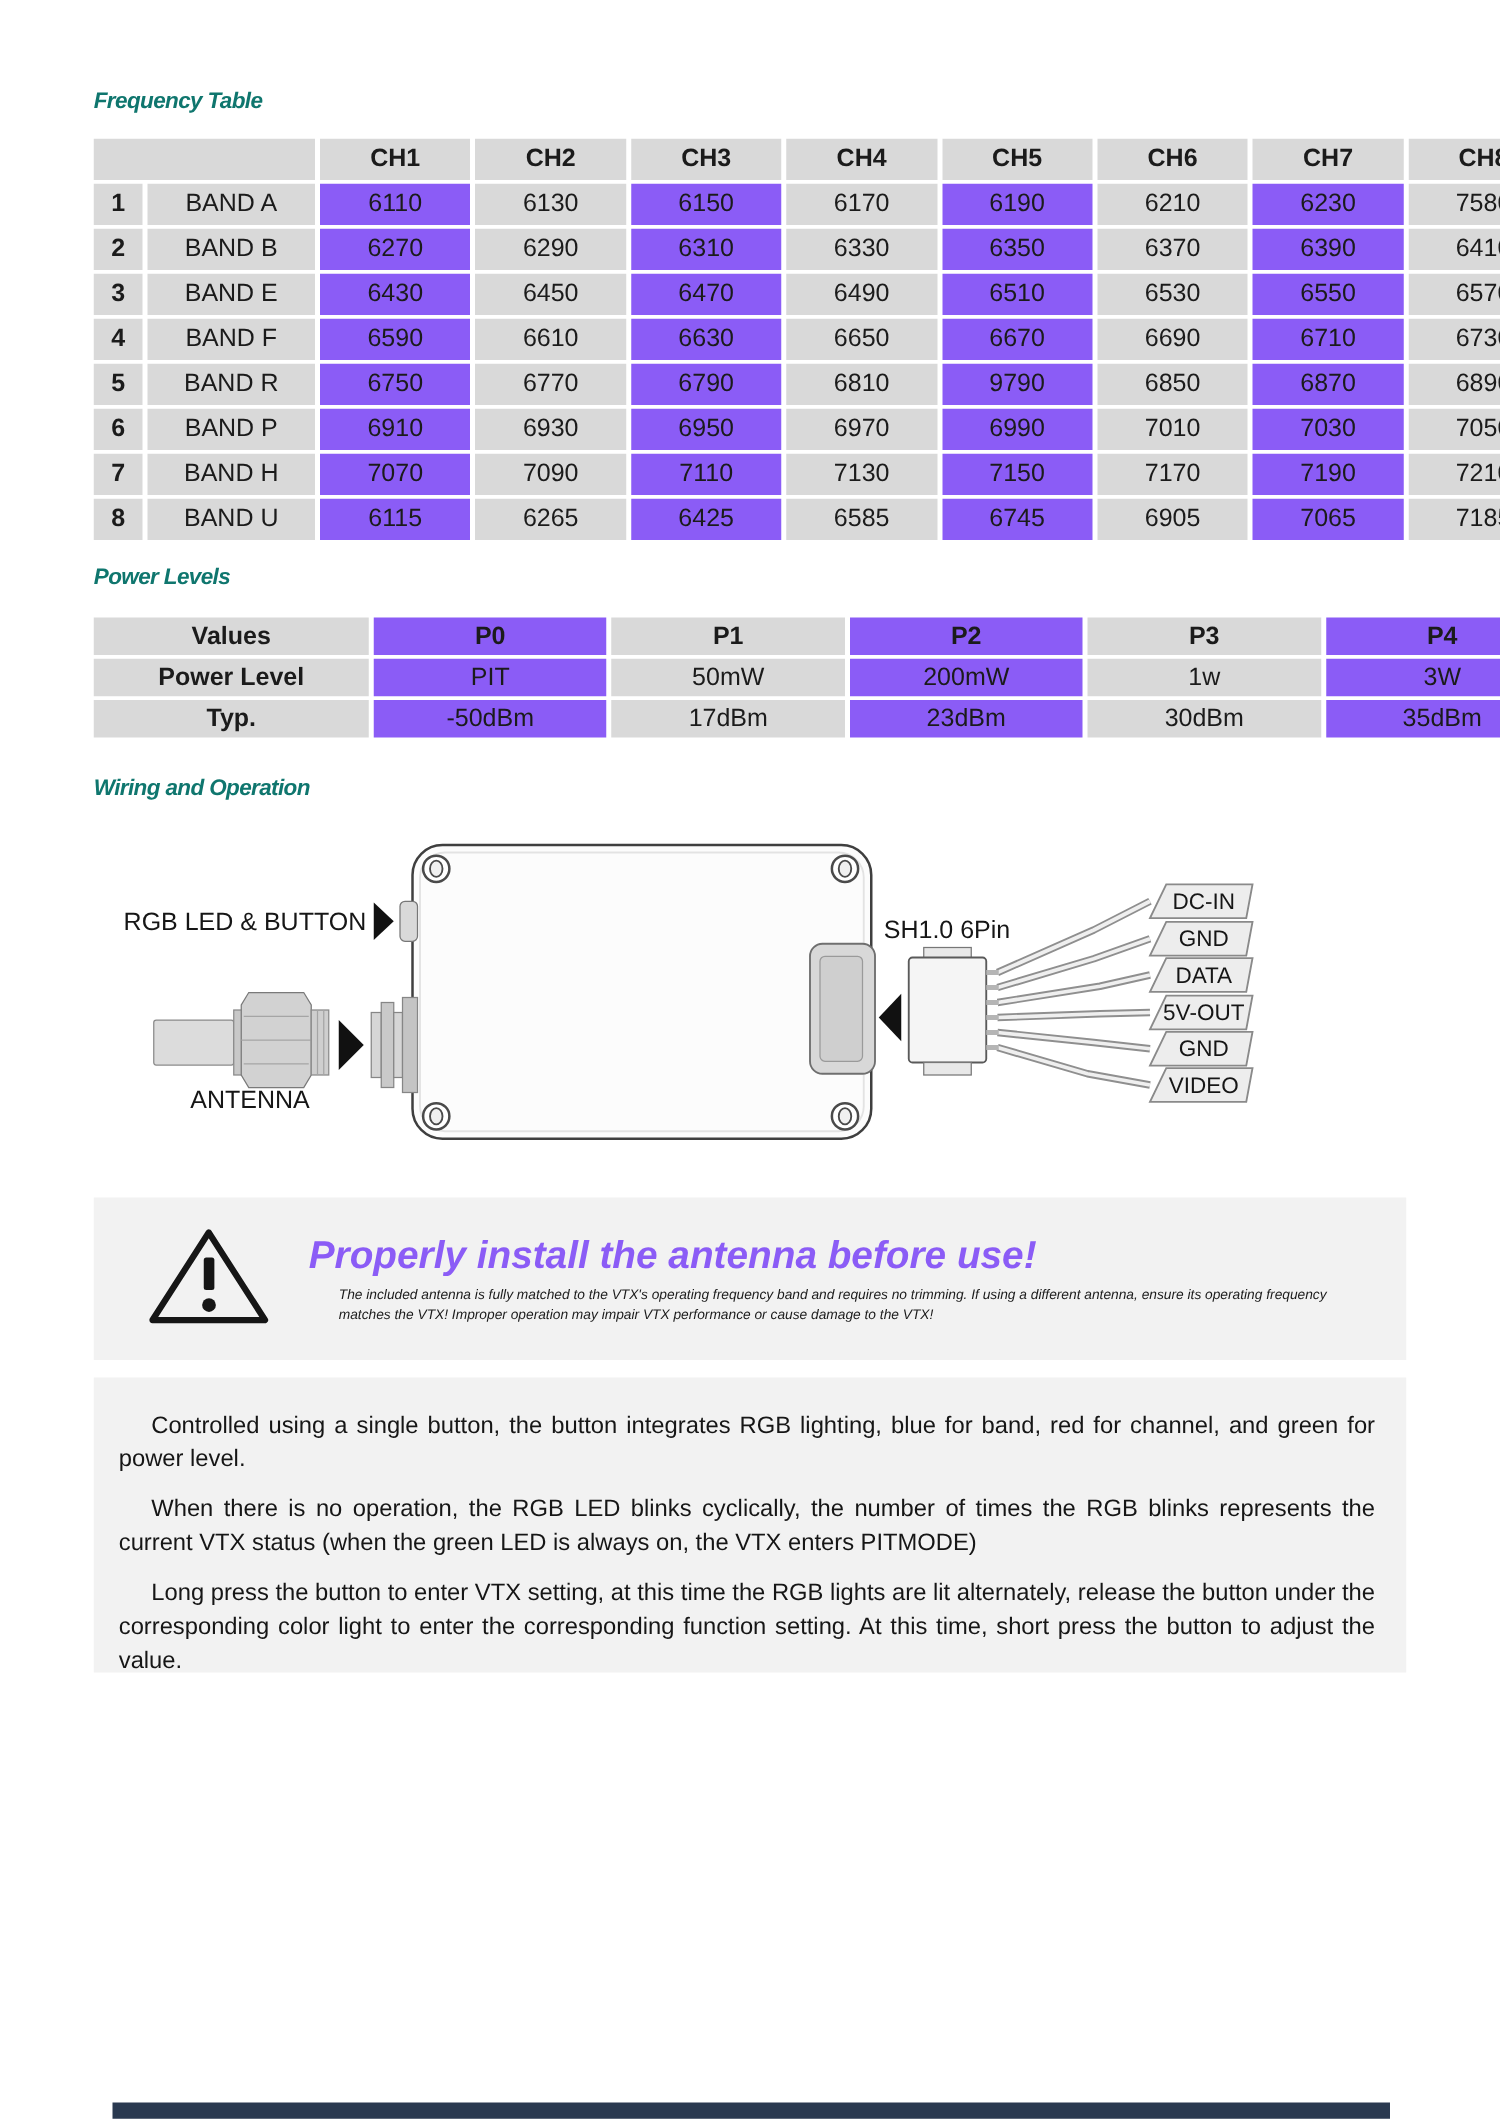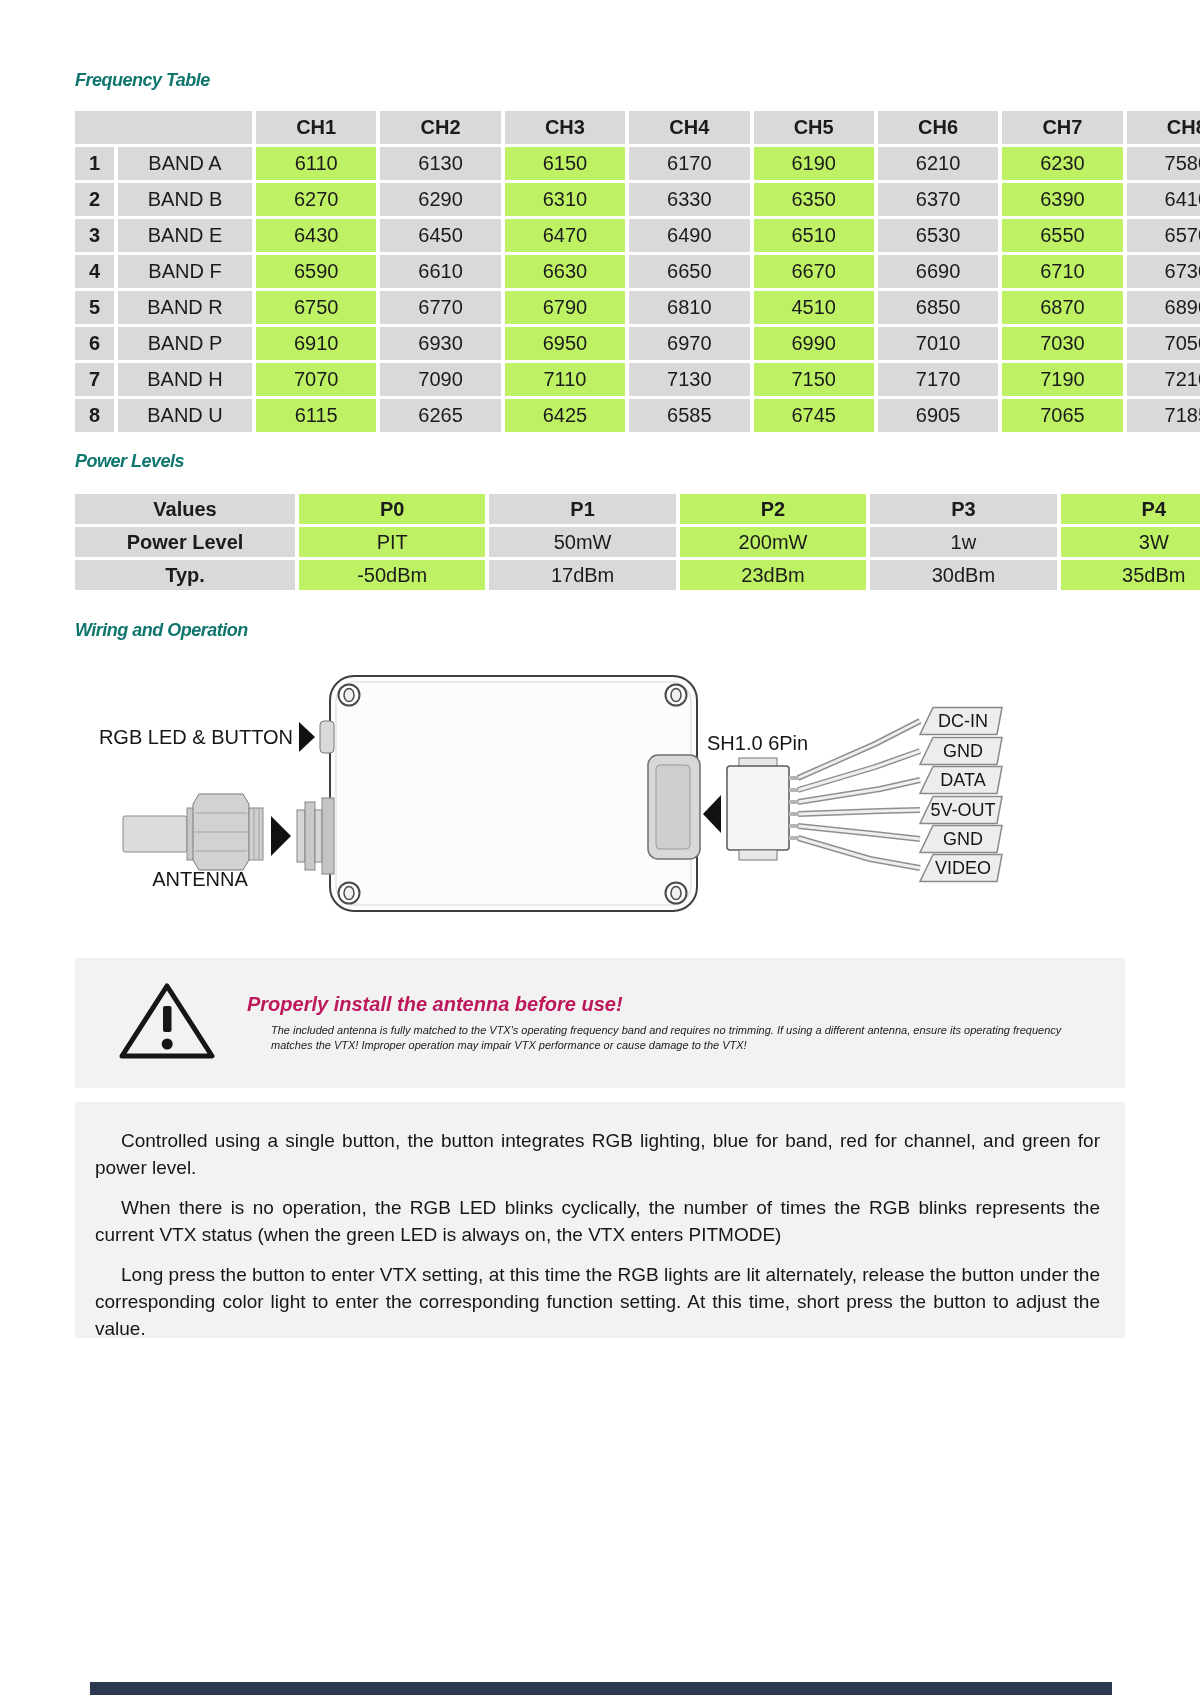--- a/index.html
+++ b/index.html
@@ -10,34 +10,34 @@
   .sec-title { position:absolute; left:75px; font-style:italic; font-weight:700;
                font-size:18px; color:#0f766e; letter-spacing:-0.5px; }
 
   
   .grid { position:absolute; left:75px; width:1172px; display:grid; gap:3px 4px; }
   .freq-grid  { grid-template-columns:39px 134px repeat(8,1fr); grid-auto-rows:33px; }
   .power-grid { grid-template-columns:220px repeat(5,1fr); grid-auto-rows:30px; }
   .cell { display:flex; align-items:center; justify-content:center;
           font-size:20px; color:#1b1b1b; }
   .g { background:#d9d9d9; }
-  .l { background:#bef264; }
+  .l { background:#8b5cf6; }
   .hd { font-weight:700; }
   .corner { grid-column:1 / span 2; }
 
   
   .diagram { position:absolute; left:75px; top:658px; }
   svg text { font-family:"Liberation Sans", sans-serif; fill:#161616; }
 
   
   .warnbox { position:absolute; left:75px; top:958px; width:1050px; height:130px;
              background:#f2f2f2; display:flex; align-items:center; }
   .warn-icon-wrap { margin-left:42px; flex:0 0 100px; }
   .warn-text { margin-left:30px; margin-right:32px; font-style:italic; }
-  .warn-title { font-size:20px; font-weight:700; margin-bottom:7px; color:#be185d; }
+  .warn-title { font-size:31px; font-weight:700; margin-bottom:7px; color:#8b5cf6; }
   .warn-body { font-size:11px; line-height:1.37; color:#1a1a1a;margin-left:24px; }
 
   
   .notes { position:absolute; left:75px; top:1102px; width:1050px; height:236px;
            background:#f2f2f2; padding:26px 25px 0 20px; }
   .notes p { font-size:19px; line-height:1.4; color:#161616;
              text-indent:26px; margin-bottom:14px; text-align:justify; }
 
   .footer-bar { position:absolute; left:90px; top:1682px; width:1022px; height:13px;
                 background:#2a3950; }
@@ -98,21 +98,21 @@
       <div class="cell l">6670</div>
       <div class="cell g">6690</div>
       <div class="cell l">6710</div>
       <div class="cell g">6730</div>
       <div class="cell g hd">5</div>
       <div class="cell g">BAND R</div>
       <div class="cell l">6750</div>
       <div class="cell g">6770</div>
       <div class="cell l">6790</div>
       <div class="cell g">6810</div>
-      <div class="cell l">4510</div>
+      <div class="cell l">9790</div>
       <div class="cell g">6850</div>
       <div class="cell l">6870</div>
       <div class="cell g">6890</div>
       <div class="cell g hd">6</div>
       <div class="cell g">BAND P</div>
       <div class="cell l">6910</div>
       <div class="cell g">6930</div>
       <div class="cell l">6950</div>
       <div class="cell g">6970</div>
       <div class="cell l">6990</div>

